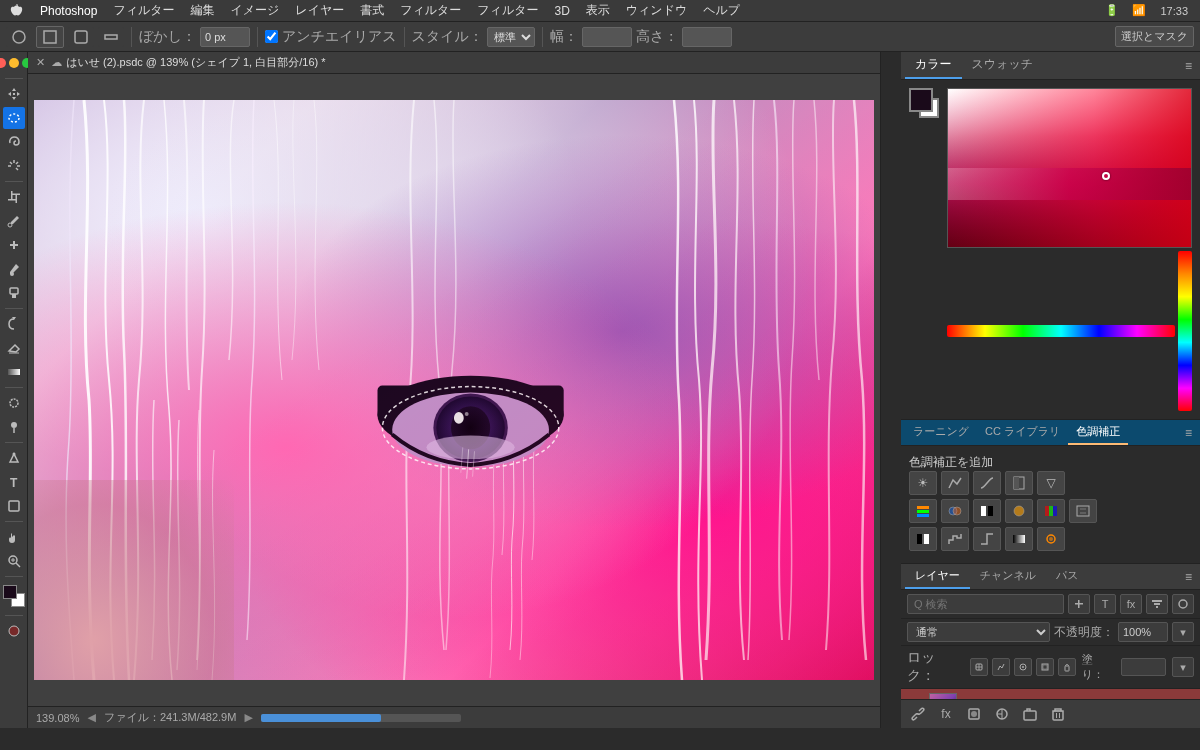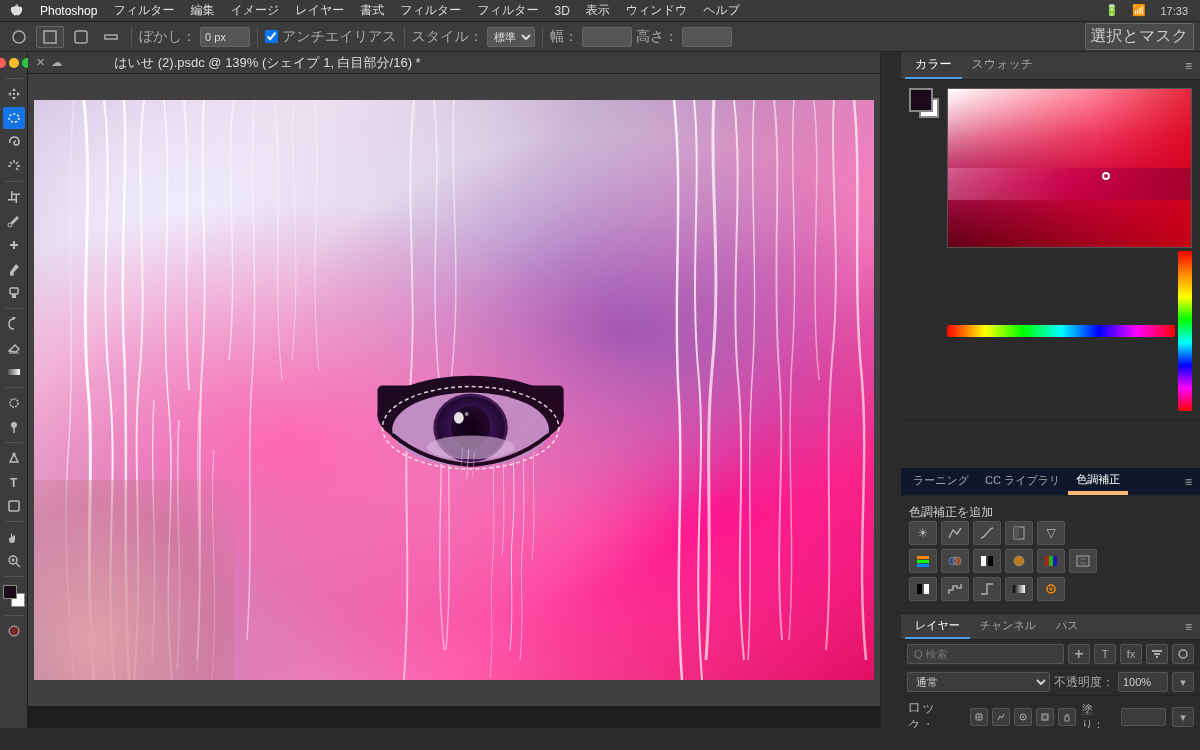--- a/index.html
+++ b/index.html
@@ -17,21 +17,21 @@
     .menu-right { display: flex; align-items: center; gap: 6px; font-size: 11px; color: #ccc; }
     .menu-right span { padding: 0 4px; }
 
     
     #toolbar {
       width: 100%; height: 30px; background: #3c3c3c; display: flex; align-items: center;
       border-bottom: 1px solid #222; padding: 0 6px; gap: 4px;
     }
     .tool-btn { 
       padding: 2px 5px; background: #555; border: 1px solid #666; border-radius: 2px;
-      color: #ccc; font-size: 16px; cursor: pointer; display: flex; align-items: center; gap: 2px;
+      color: #ccc; font-size: 11px; cursor: pointer; display: flex; align-items: center; gap: 2px;
       white-space: nowrap;
       text-align: center;
     }
     .tool-separator { width: 1px; height: 20px; background: #555; margin: 0 3px; }
     .toolbar-label { font-size: 14px; color: #aaa; white-space: nowrap; }
     .toolbar-input { 
       width: 50px; height: 20px; background: #555; border: 1px solid #666; 
       color: #ddd; font-size: 11px; padding: 0 4px; border-radius: 2px;
     }
     .toolbar-select { 
@@ -166,23 +166,23 @@
     }
     .vertical-hue {
       width: 12px; background: linear-gradient(to bottom, #ff0000, #ff8800, #ffff00, #00ff00, #00ffff, #0000ff, #ff00ff, #ff0000);
       border-radius: 2px; cursor: pointer;
     }
 
     
     #adjustment-panel {
       border-bottom: 1px solid #222; flex-shrink: 0;
     }
-    .adj-panel-tabs { display: flex; background: #0f172a; border-bottom: 1px solid #222; align-items: center; padding: 0 4px; margin-top: 48px; }
+    .adj-panel-tabs { display: flex; background: #0c4a6e; border-bottom: 1px solid #222; align-items: center; padding: 0 4px; }
     .adj-panel-tab { padding: 4px 8px; font-size: 11px; color: #aaa; cursor: pointer; border-bottom: 2px solid transparent; }
-    .adj-panel-tab.active { color: #fff; border-bottom: 4px solid #fdba74; }
+    .adj-panel-tab.active { color: #fff; border-bottom: 2px solid #fdba74; }
     
     .adj-content { padding: 8px; }
     .adj-title { font-size: 12px; color: #ccc; margin-bottom: 0; }
     .adj-icons-row { display: flex; gap: 4px; flex-wrap: wrap; margin-bottom: 4px; }
     .adj-icon {
       width: 28px; height: 24px; background: #444; border: 1px solid #555; border-radius: 2px;
       display: flex; align-items: center; justify-content: center; cursor: pointer; color: #bbb; font-size: 12px;
     }
 
     
@@ -483,21 +483,21 @@
       <svg width="14" height="14" viewBox="0 0 14 14">
           <circle cx="7" cy="7" r="5" fill="rgba(255,0,0,0.3)" stroke="#bbb" stroke-width="1"></circle>
         </svg>
     </div>
   </div>
 
   <div id="canvas-area">
     <div id="tab-bar">
       <span class="tab-close">✕</span>
       <span class="tab-cloud">☁</span>
-      <span style="color:#ddd;font-size:13px;margin-left:48px;">はいせ (2).psdc @ 139% (シェイプ 1, 白目部分/16) *</span>
+      <span style="color:#ddd;font-size:11px;">はいせ (2).psdc @ 139% (シェイプ 1, 白目部分/16) *</span>
     </div>
     <div id="canvas-container">
 
       <div id="canvas-image">
         <div class="artwork">
 
           <div class="art-bg"></div>
 
           <svg style="position:absolute;inset:0;width:100%;height:100%;pointer-events:none;" viewBox="0 0 840 580" xmlns="http://www.w3.org/2000/svg">
 
@@ -586,20 +586,29 @@
             </svg>
           </div>
 
           <div style="position:absolute;inset:0;background:linear-gradient(to bottom right, transparent 40%, rgba(255,0,80,0.15) 100%);pointer-events:none;"></div>
 
           <div style="position:absolute;bottom:0;left:0;width:200px;height:200px;background:radial-gradient(ellipse at 30% 80%, #e0a0a8 0%, rgba(200,120,140,0.5) 60%, transparent 100%);pointer-events:none;"></div>
         </div>
       </div>
     </div>
 
+    <div id="status-bar">
+      <span>139.08%</span>
+      <span style="cursor:pointer;color:#888;">◀</span>
+      <span>ファイル：241.3M/482.9M</span>
+      <span style="cursor:pointer;color:#888;">▶</span>
+      <div class="status-progress">
+        <div style="width:60%;height:100%;background:#4a90d9;border-radius:2px;"></div>
+      </div>
+    </div>
   </div>
 
   <div id="right-panel">
 
     <div id="color-panel">
       <div class="panel-tabs">
         <span class="panel-tab active">カラー</span>
         <span class="panel-tab">スウォッチ</span>
         <span class="panel-menu">≡</span>
       </div>

